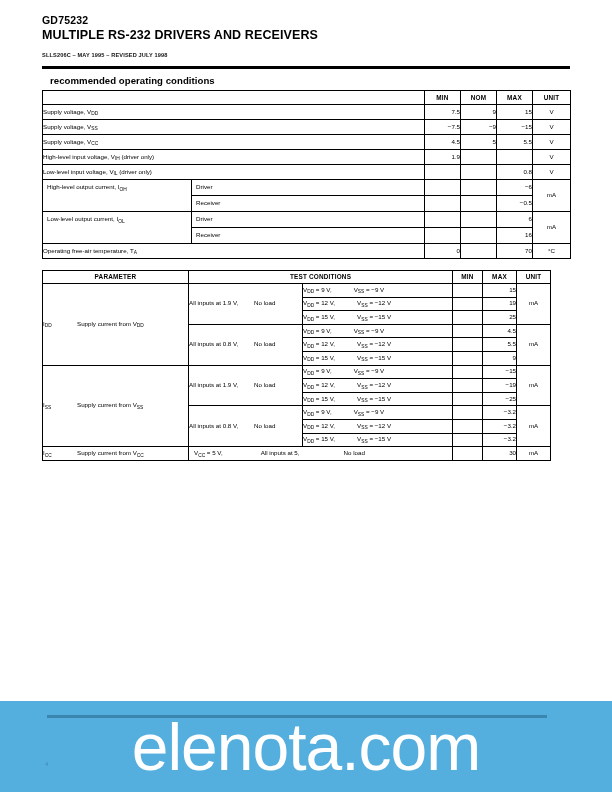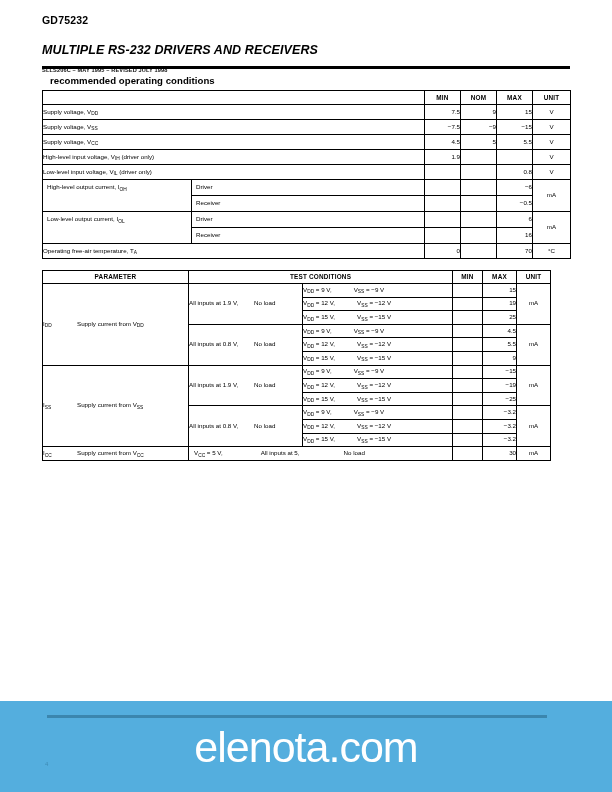--- a/index.html
+++ b/index.html
@@ -34,22 +34,21 @@
     font-size: 10.5px;
     font-weight: bold;
     letter-spacing: 0.2px;
     line-height: 13px;
   }
   .hdr-title {
     font-size: 12.5px;
     font-weight: bold;
     letter-spacing: 0.1px;
     line-height: 15px;
-    margin-top: 16px;
-    font-style: italic;
+    margin-top: 1px;
   }
   .hdr-doc {
     font-size: 5.6px;
     font-weight: bold;
     letter-spacing: 0.15px;
     margin-top: 9px;
     color: #111;
   }
   .rule {
     position: absolute;
@@ -200,21 +199,21 @@
     letter-spacing: 0.3px;
     color: #3781ab;
     text-align: center;
   }
   .watermark {
     position: absolute;
     left: 0;
     top: 712px;
     width: 612px;
     text-align: center;
-    font-size: 43px;
+    font-size: 66px;
     color: #ffffff;
     font-family: "Liberation Sans", sans-serif;
     letter-spacing: -1px;
     line-height: 70px;
     white-space: nowrap;
   }
 </style>
 </head>
 <body>
 

